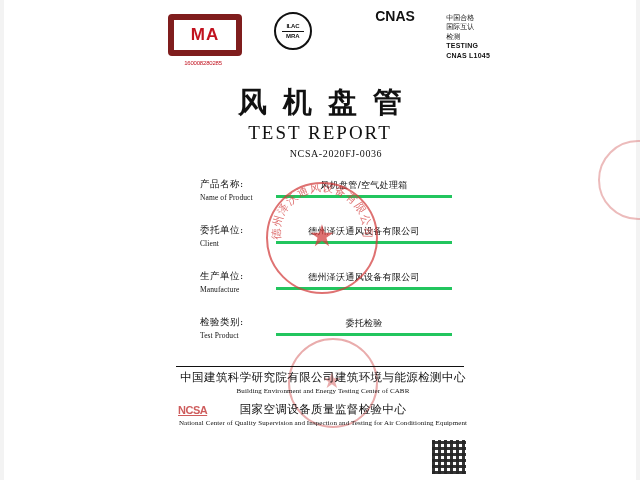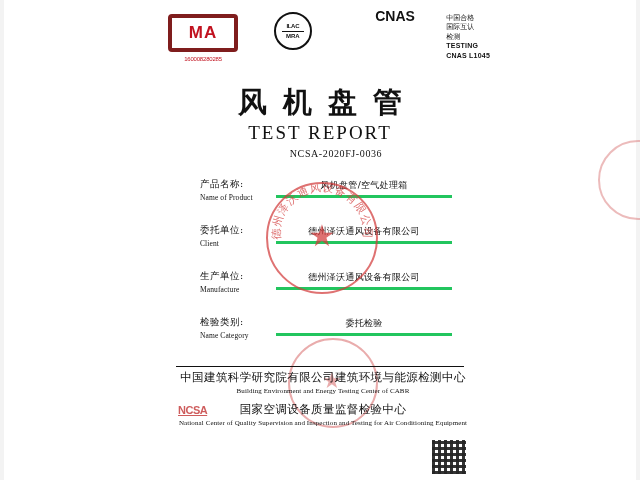--- a/index.html
+++ b/index.html
@@ -35,21 +35,21 @@
     border-radius: 50%;
     display: flex;
     align-items: center;
     justify-content: center;
     margin: 0 auto;
   }
   
   .ma-wrap { width: 70px; }
   .ma-mark {
     width: 62px; height: 30px;
-    border: 4px solid #7f1d1d;
+    border: 6px solid #7f1d1d;
     border-radius: 4px;
     color: #c1121f;
     font-family: "Liberation Sans", sans-serif;
     font-weight: bold;
     font-size: 17px;
     letter-spacing: 1px;
     display: flex; align-items: center; justify-content: center;
     margin: 2px auto 0;
   }
   .ma-code {
@@ -385,21 +385,21 @@
       <div class="field-label">
         <span class="cn">生产单位:</span>
         <span class="en">Manufacture</span>
       </div>
       <div class="field-value">德州泽沃通风设备有限公司</div>
     </div>
 
     <div class="field-row">
       <div class="field-label">
         <span class="cn">检验类别:</span>
-        <span class="en">Name Category</span>
+        <span class="en">Test Product</span>
       </div>
       <div class="field-value">委托检验</div>
     </div>
   </div>
 
   <div class="stamp stamp-main">
     <svg class="stamp-arc" viewBox="0 0 108 108">
       <defs>
         <path id="arcpath" d="M 14,62 A 42,42 0 1 1 94,62"></path>
       </defs>

